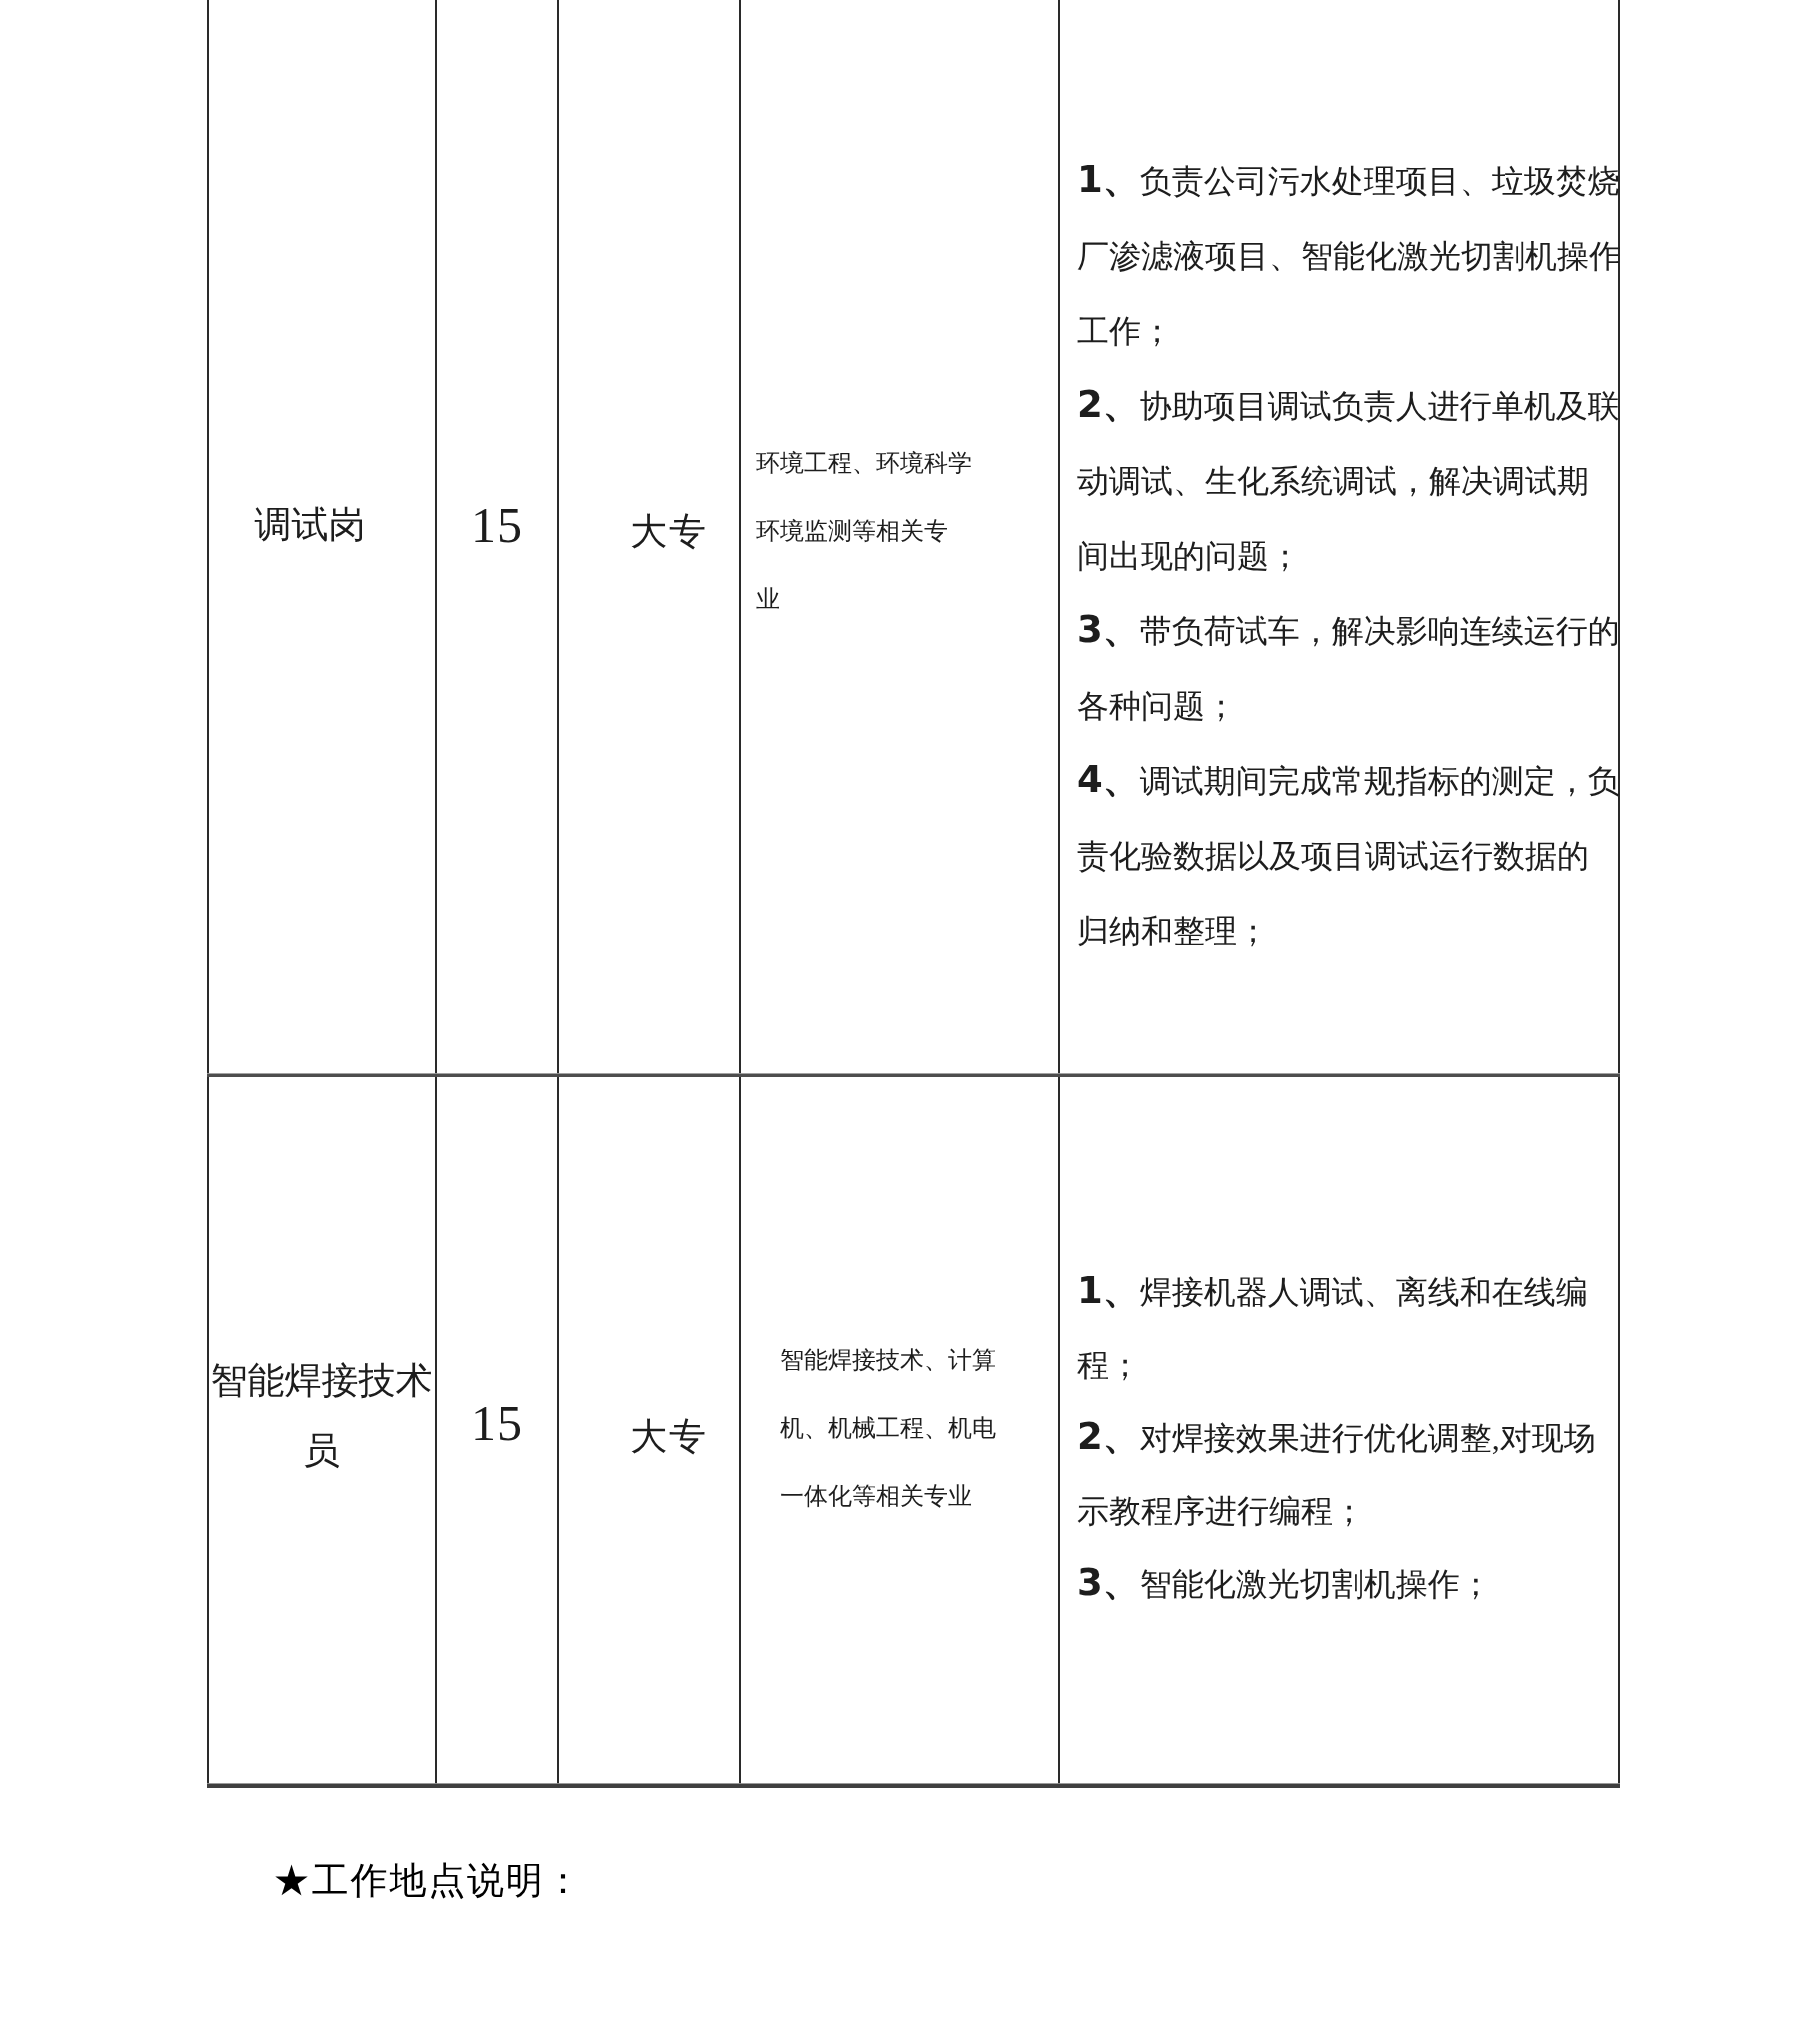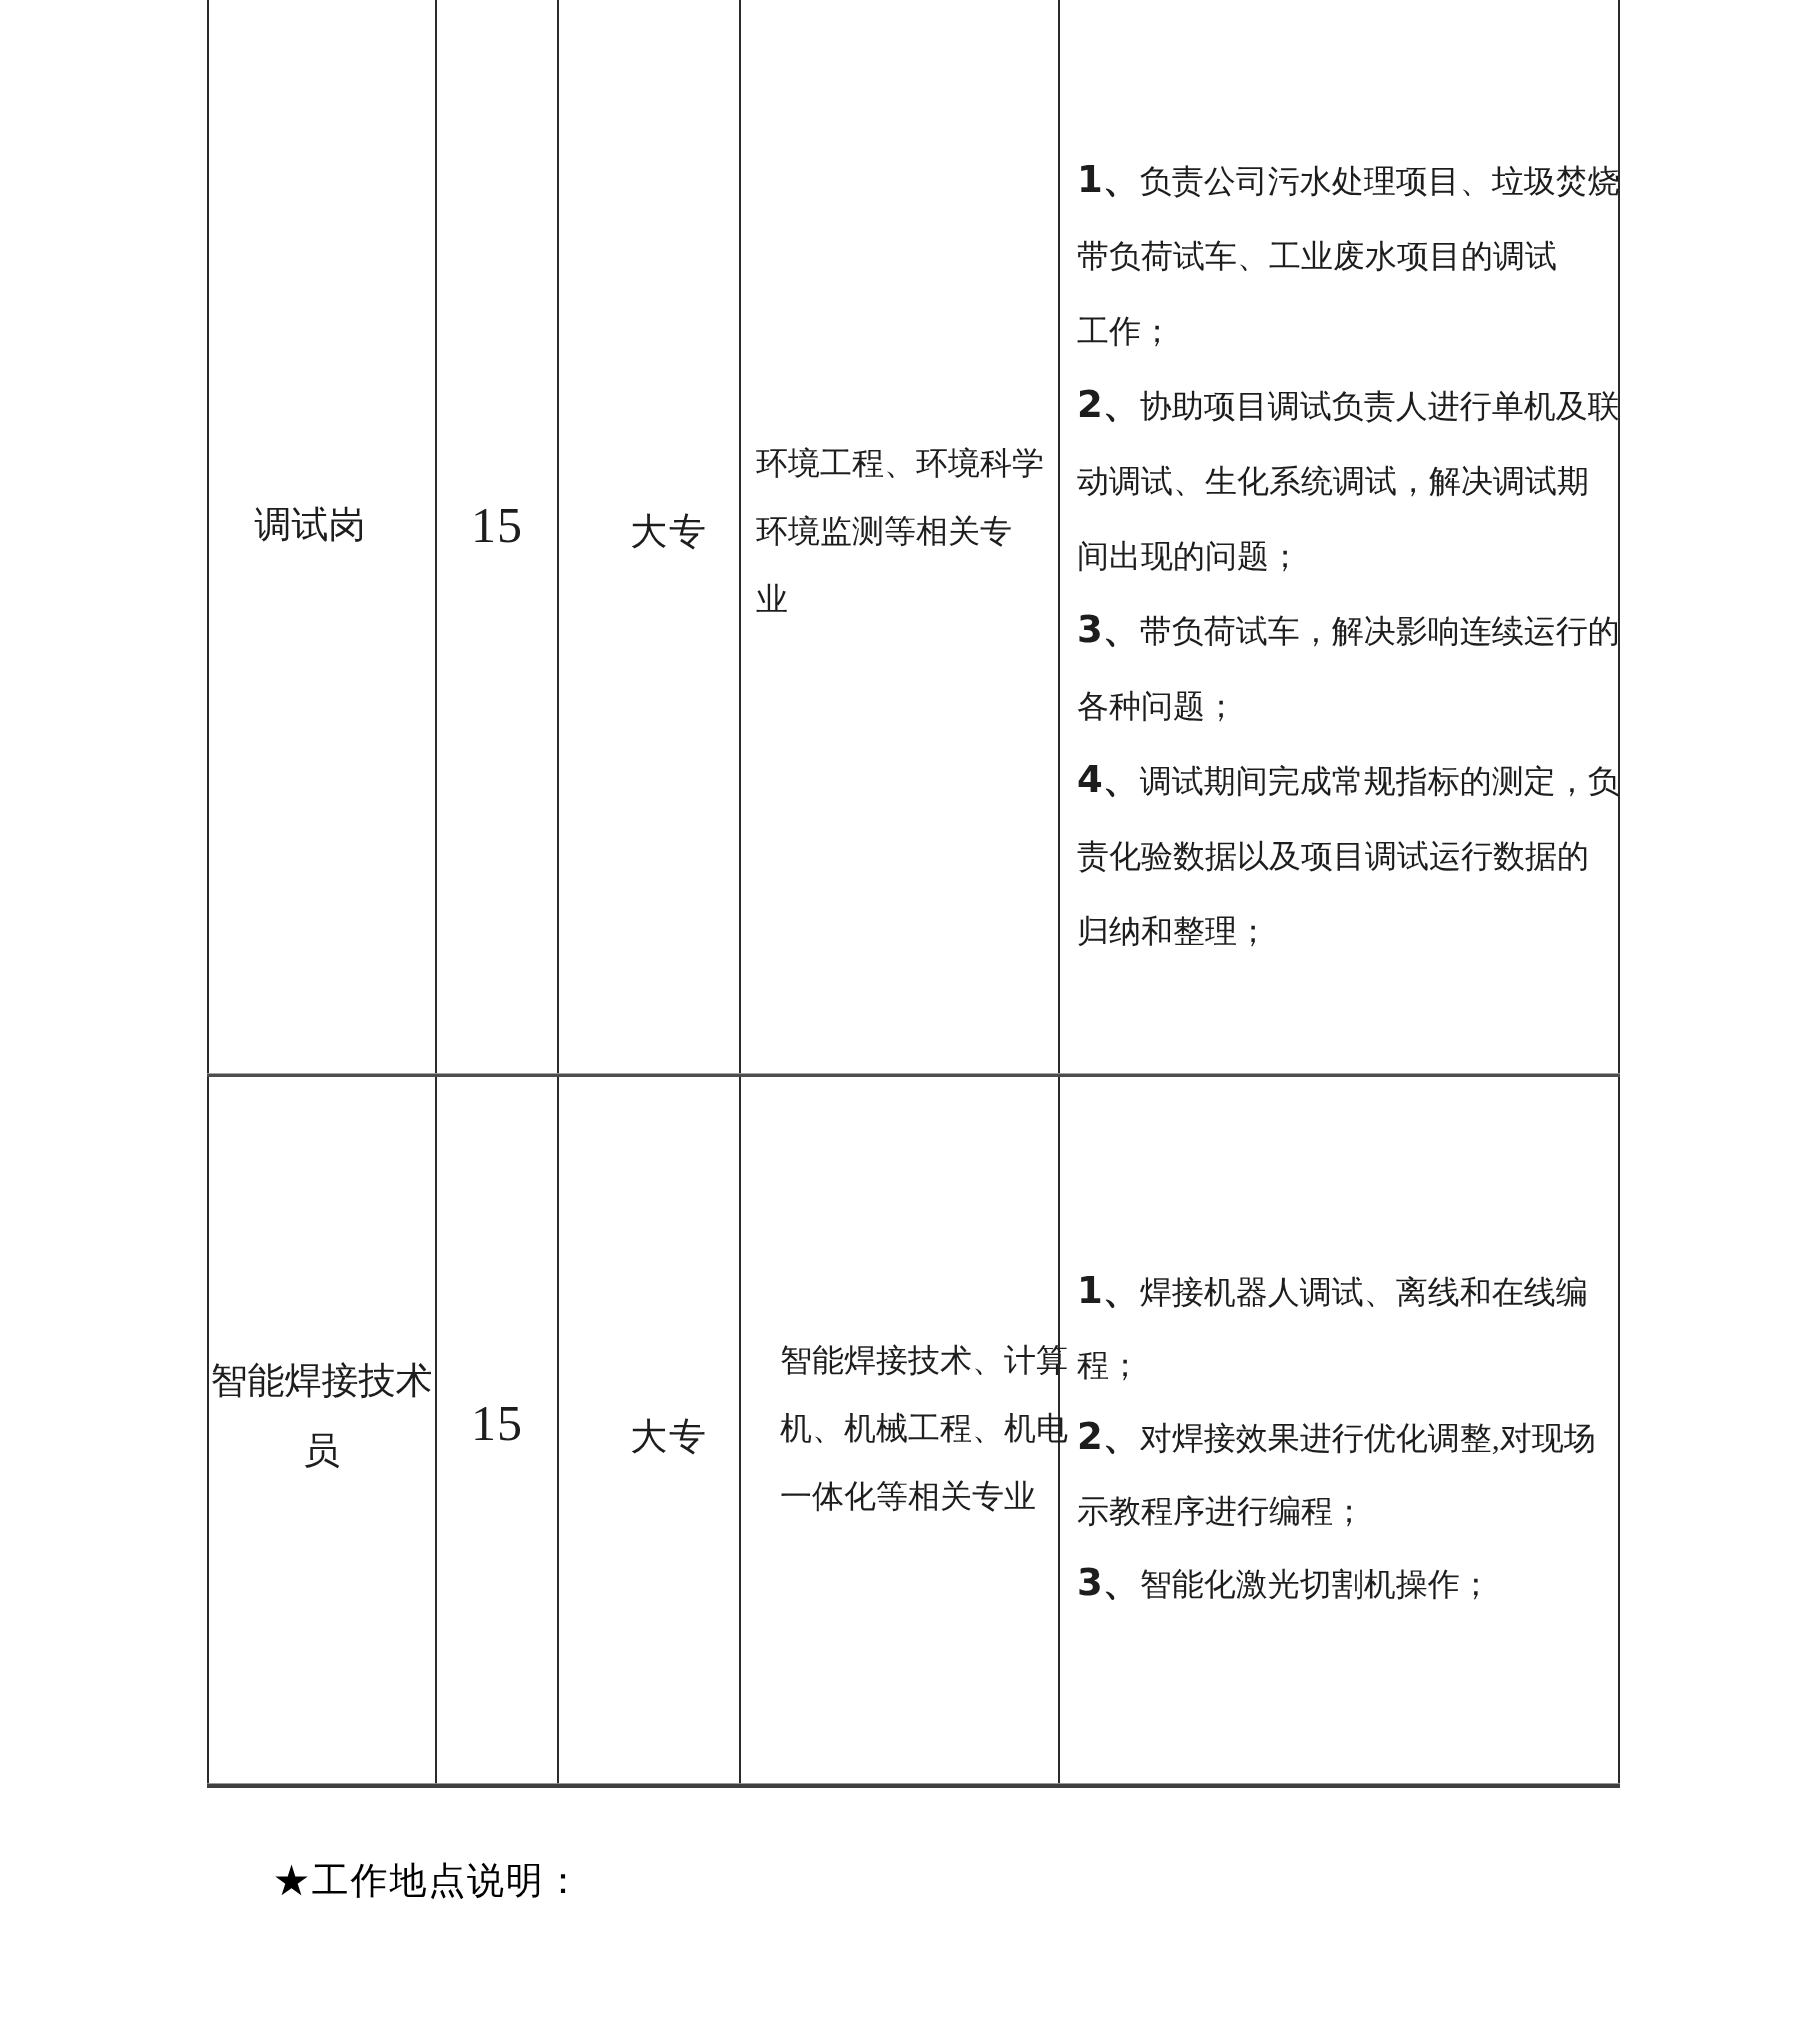--- a/index.html
+++ b/index.html
@@ -9,21 +9,21 @@
   .vl{position:absolute;top:0;width:1.8px;height:1784px;background:#2a2a2a;}
   .hl{position:absolute;left:207px;width:1413px;background:#4a4a4a;}
   .hl.divider{top:1074px;height:2.7px;background:#4d4d4d;box-shadow:0 -0.9px 0 #9a9a9a;}
   .hl.tbottom{top:1784px;height:4.4px;background:#3f3f3f;box-shadow:0 -0.9px 0 #8f8f8f;}
   
   .blk{position:absolute;white-space:nowrap;}
   .blk.center{text-align:center;}
   .pos{font-size:37px;line-height:73px;}
   .hc{font-size:50px;line-height:74px;letter-spacing:0.9px;}
   .edu{font-size:37px;line-height:74px;letter-spacing:1.8px;margin-left:20px;}
-  .major{font-size:32px;line-height:68px;}
+  .major{font-size:24px;line-height:68px;}
   .duties{font-size:32px;line-height:73px;}
   .duties.r2{line-height:71px;}
   .duties b{font-family:"DejaVu Sans","Liberation Sans",sans-serif;font-size:37px;font-weight:700;}
   
   .note-heading{position:absolute;left:273px;top:1851px;font-size:37px;line-height:60px;
                 color:#000000;letter-spacing:1.8px;white-space:nowrap;}
   .note-items{position:absolute;left:273px;top:1912px;font-size:39px;line-height:59px;
               white-space:pre-wrap;width:1436px;letter-spacing:0.9px;}
 </style>
 </head>
@@ -54,21 +54,21 @@
   </div>
 
   <div class="blk major" style="left:756px;top:429px;">
     <div>环境工程、环境科学</div>
     <div>环境监测等相关专</div>
     <div>业</div>
   </div>
 
   <div class="blk duties" style="left:1077px;top:143px;">
     <div><b>1、</b><span>负责公司污水处理项目、垃圾焚烧</span></div>
-    <div><b></b><span>带负荷试车、工业废水项目的调试</span></div>
+    <div><b></b><span>厂渗滤液项目、智能化激光切割机操作</span></div>
     <div><b></b><span>工作；</span></div>
     <div><b>2、</b><span>协助项目调试负责人进行单机及联</span></div>
     <div><b></b><span>动调试、生化系统调试，解决调试期</span></div>
     <div><b></b><span>间出现的问题；</span></div>
     <div><b>3、</b><span>带负荷试车，解决影响连续运行的</span></div>
     <div><b></b><span>各种问题；</span></div>
     <div><b>4、</b><span>调试期间完成常规指标的测定，负</span></div>
     <div><b></b><span>责化验数据以及项目调试运行数据的</span></div>
     <div><b></b><span>归纳和整理；</span></div>
   </div>

